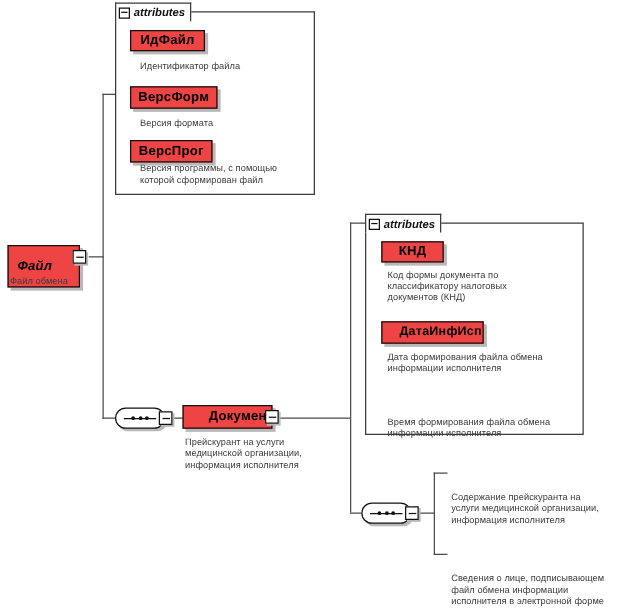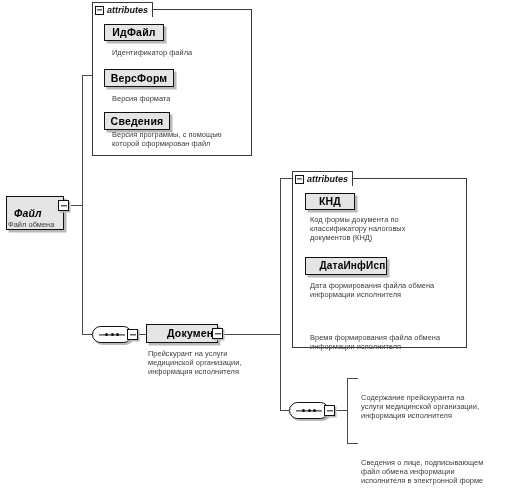--- a/index.html
+++ b/index.html
@@ -7,21 +7,21 @@
     width:510px;height:493px;position:relative;overflow:hidden;
     font-family:"Liberation Sans","DejaVu Sans",sans-serif;
     color:#111;
     -webkit-font-smoothing:none;
   }
   #canvas{position:absolute;left:0;top:0;width:510px;height:493px;}
 
   
   .node{
     position:absolute;box-sizing:border-box;
-    background:#e5e5e5;border:1.6px solid #111;
+    background:#ef4444;border:1.6px solid #111;
     box-shadow:2.5px 2.5px 0 0 #b9b9b9;
     font-weight:bold;font-size:10.5px;line-height:1;
     display:flex;align-items:center;justify-content:center;
     white-space:nowrap;letter-spacing:0.2px;
     color:#000;
   }
   .node.small{font-size:10px;padding-left:13px;}
 
   
   .desc{
@@ -147,21 +147,21 @@
     <span>ИдФайл</span>
   </div>
   <div class="desc" style="left:112px;top:48px;width:140px;white-space:pre-line;">Идентификатор файла</div>
 
   <div class="node" style="left:104px;top:69px;width:70px;height:18px;">
     <span>ВерсФорм</span>
   </div>
   <div class="desc" style="left:112px;top:94px;width:140px;white-space:pre-line;">Версия формата</div>
 
   <div class="node" style="left:104px;top:112px;width:66px;height:18px;">
-    <span>Сведения</span>
+    <span>ВерсПрог</span>
   </div>
   <div class="desc" style="left:112px;top:130px;width:138px;white-space:pre-line;">Версия программы, с помощью
 которой сформирован файл</div>
 
   <div class="node" style="left:6px;top:196px;width:58px;height:34px;justify-content:flex-start;padding-left:7px;font-style:italic;">
     <span>Файл</span>
   </div>
   <div class="toggle" style="left:58px;top:200px;"></div>
   <div class="desc" style="left:8px;top:220px;width:90px;white-space:pre-line;">Файл обмена</div>
 

